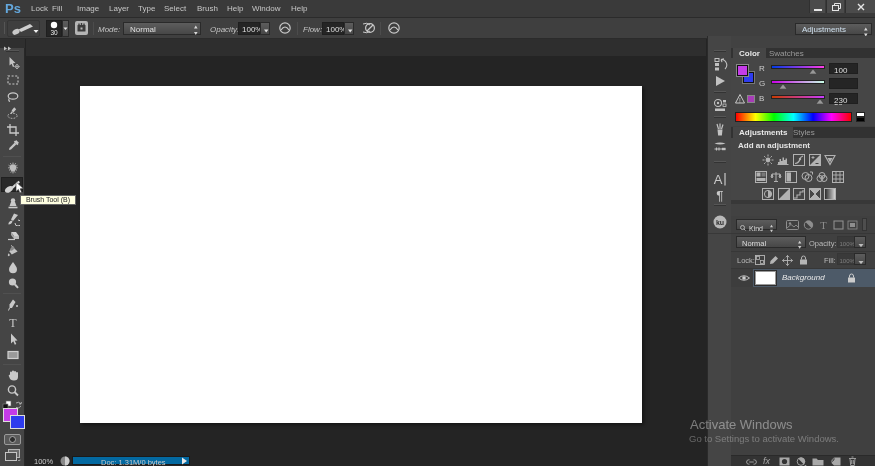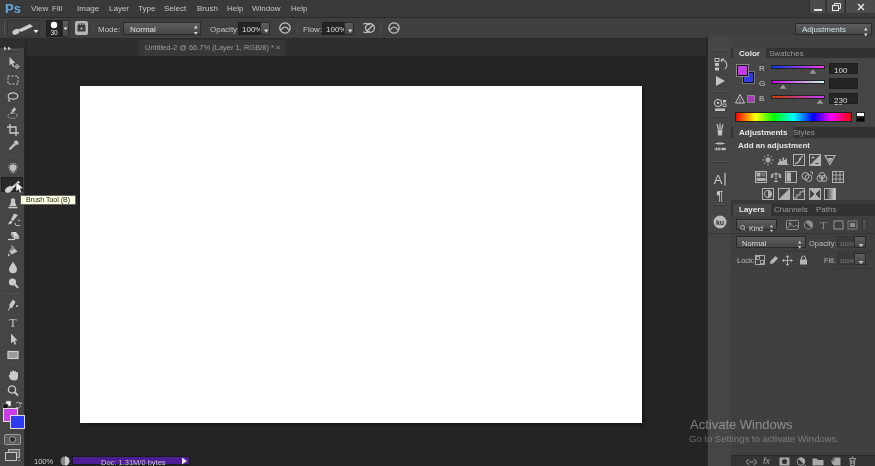--- a/index.html
+++ b/index.html
@@ -10,21 +10,21 @@
 
 #titlebar { position:absolute; left:0; top:0; width:875px; height:18px; background:#3a3a3a; border-bottom:1px solid #2b2b2b; }
 #pslogo { position:absolute; left:5px; top:1px; font-size:13px; font-weight:bold; color:#64a8dd; letter-spacing:0px; }
 .menuitem { position:absolute; top:4px; font-size:8px; color:#c6c6c6; }
 
 
 .winbtn { position:absolute; top:0; height:13px; background:#4b4b4b; border-left:1px solid #303030; color:#ddd; text-align:center; }
 
 
 #options { position:absolute; left:0; top:18px; width:875px; height:21px; background:#3f3f3f; border-bottom:1px solid #2b2b2b; }
-.optlabel { position:absolute; font-size:8px; color:#c4c4c4; top:7px; }
+.optlabel { position:absolute; font-size:8px; color:#c4c4c4; top:7px;font-style:italic; }
 .darkfield { position:absolute; background:#252525; border:1px solid #1f1f1f; color:#dfdfdf; font-size:8px; }
 .dropbtn { position:absolute; background:linear-gradient(#5d5d5d,#474747); border:1px solid #2a2a2a; }
 .vsep { position:absolute; top:4px; width:1px; height:13px; background:#333; border-right:1px solid #4c4c4c; }
 
 
 #toolcol { position:absolute; left:0; top:39px; width:25px; height:427px; background:#454545; border-right:1px solid #282828; }
 #toolhdr { position:absolute; left:0; top:0; width:25px; height:9px; background:#2f2f2f; color:#bbb; }
 .tool { position:absolute; left:0; width:25px; height:16px; display:flex; align-items:center; justify-content:center; }
 .tooldiv { position:absolute; left:3px; width:18px; height:1px; background:#373737; border-bottom:1px solid #505050; }
 
@@ -56,21 +56,21 @@
 
 
 #tooltip { position:absolute; left:20px; top:195px; width:56px; height:10px; background:#ffffe1; border:1px solid #646464; color:#222; font-size:7px; line-height:8px; text-align:center; z-index:30; }
 #cursor { position:absolute; left:15px; top:181px; z-index:31; }
 </style>
 </head>
 <body>
 
 <div id="titlebar">
   <div id="pslogo">Ps</div>
-  <div class="menuitem" style="left:31px">View</div>
+  <div class="menuitem" style="left:31px">Lock</div>
   <div class="menuitem" style="left:52px">Fill</div>
   <div class="menuitem" style="left:77px">Image</div>
   <div class="menuitem" style="left:109px">Layer</div>
   <div class="menuitem" style="left:138px">Type</div>
   <div class="menuitem" style="left:164px">Select</div>
   <div class="menuitem" style="left:197px">Brush</div>
   <div class="menuitem" style="left:227px">Help</div>
   <div class="menuitem" style="left:252px">Window</div>
   <div class="menuitem" style="left:291px">Help</div>
   <div class="winbtn" style="left:809px; width:16px;">
@@ -170,21 +170,20 @@
 
   <div class="dropbtn" style="left:795px;top:5px;width:77px;height:12px;">
     <span style="position:absolute;left:6px;top:1px;font-size:8px;color:#cfe0ee;">Adjustments</span>
     <svg width="77" height="12">
         <path d="M68 4.5 l3.6 0 l-1.8 -3 Z M68 7.5 l3.6 0 l-1.8 3 Z" fill="#d8d8d8"></path>
       </svg>
   </div>
 </div>
 
 <div id="tabbar">
-  <div class="doctab" style="left:113px;width:146px;background:#383838;color:#9b9b9b;">Untitled-2 @ 66.7% (Layer 1, RGB/8) * <span>×</span></div>
 </div>
 
 <div id="canvasarea">
   <div id="canvas"></div>
 </div>
 
 <div id="toolcol">
   <div id="toolhdr"><svg width="25" height="9">
         <path d="M4 2.5 l3 2 l-3 2 Z M8 2.5 l3 2 l-3 2 Z" fill="#c0c0c0"></path>
       </svg></div>
@@ -588,30 +587,20 @@
                 <stop offset="0" stop-color="#222"></stop>
                 <stop offset="1" stop-color="#ddd"></stop>
               </linearGradient>
             </defs>
             <rect x="0.5" y="0.5" width="11" height="11" fill="url(#gm)" stroke="#b2b2b2"></rect>
           </svg></div>
       </div>
   </div>
   <div class="abs" style="left:0;top:164px;width:144px;height:4px;background:#383838;"></div>
 
-  <div class="ptabrow" style="top:168px;height:12px;">
-    <div class="ptab active" style="left:2px;">Layers</div>
-    <div class="ptab" style="left:37px;">Channels</div>
-    <div class="ptab" style="left:79px;">Paths</div>
-    <svg class="pmenu" style="top:171px;" width="10" height="6">
-        <path d="M0 1.5 l3.4 0 l-1.7 2.6 Z" fill="#bbb"></path>
-        <rect x="5" y="0" width="5" height="6" fill="#5a5a5a"></rect>
-        <path d="M6 1.5 h3 M6 3 h3 M6 4.5 h3" stroke="#2e2e2e" stroke-width="0.8"></path>
-      </svg>
-  </div>
   <div class="abs" style="left:0;top:180px;width:144px;height:286px;background:#404040;">
 
     <div class="dropbtn" style="left:5px;top:3px;width:41px;height:11px;">
       <svg width="41" height="11">
         <circle cx="5.5" cy="4.5" r="2" fill="none" stroke="#bbb" stroke-width="0.9"></circle>
           <path d="M7 6 L8.5 7.5" stroke="#bbb" stroke-width="0.9"></path>
         <text x="12" y="7.5" font-size="7" fill="#ddd" font-family="Liberation Sans">Kind</text>
         <path d="M33 4.2 l3 0 l-1.5 -2.5 Z M33 6.8 l3 0 l-1.5 2.5 Z" fill="#ccc"></path>
       </svg>
     </div>
@@ -670,20 +659,33 @@
       </svg>
     <div class="abs" style="left:93px;top:40px;font-size:7.5px;color:#b9b9b9;">Fill:</div>
     <div class="darkfield" style="left:106px;top:37px;width:18px;height:12px;border-color:#363636;background:#3a3a3a;">
         <span style="position:absolute;left:1.5px;top:3.5px;color:#7e7e7e;font-size:6px;letter-spacing:0;">100%</span>
       </div>
     <div class="dropbtn" style="left:123px;top:37px;width:12px;height:12px;"><svg width="12" height="12">
           <path d="M3.5 5 l5 0 l-2.5 3.2 Z" fill="#bbb"></path>
         </svg></div>
     <div class="abs" style="left:0;top:52px;width:144px;height:1px;background:#373737;"></div>
 
+    <div class="abs" style="left:0;top:53px;width:144px;height:18px;background:#3d3d3d;">
+      <div class="abs" style="left:22px;top:0;width:122px;height:18px;background:#4d5a68;"></div>
+      <svg class="abs" style="left:7px;top:5px;" width="12" height="8">
+          <path d="M0.5 4 Q6 -0.5 11.5 4 Q6 8.5 0.5 4 Z" fill="none" stroke="#ccc" stroke-width="0.9"></path>
+          <circle cx="6" cy="4" r="1.8" fill="#ccc"></circle>
+        </svg>
+      <div class="abs" style="left:24px;top:2px;width:21px;height:14px;background:#fff;border:1px solid #999;outline:1px solid #2e2e2e;"></div>
+      <div class="abs" style="left:51px;top:4px;font-size:8px;font-style:italic;color:#e8e8e8;">Background</div>
+      <svg class="abs" style="left:116px;top:4px;" width="9" height="10">
+          <rect x="1" y="4.5" width="7" height="5" fill="#ccc"></rect>
+          <path d="M2.5 4.5 V3 a2 2 0 0 1 4 0 V4.5" fill="none" stroke="#ccc" stroke-width="1"></path>
+        </svg>
+    </div>
 
     <div class="abs" style="left:0;top:239px;width:144px;height:47px;background:#333333;border-top:1px solid #2a2a2a;">
       <svg class="abs" style="left:15px;top:3px;" width="11" height="6">
           <path d="M3.5 0.8 H2.8 A2.2 2.2 0 0 0 2.8 5.2 H3.5 M7.5 0.8 H8.2 A2.2 2.2 0 0 1 8.2 5.2 H7.5 M3.2 3 H7.8" stroke="#a8a8a8" fill="none" stroke-width="0.9"></path>
         </svg>
       <div class="abs" style="left:32px;top:0px;font-size:9px;font-style:italic;color:#a8a8a8;">fx</div>
       <svg class="abs" style="left:48px;top:1px;" width="11" height="9">
           <rect x="0.5" y="0.5" width="10" height="8" fill="#a8a8a8"></rect>
           <circle cx="5.5" cy="4.5" r="2.6" fill="#333"></circle>
         </svg>
@@ -706,21 +708,21 @@
     </div>
   </div>
 </div>
 
 <div id="statusbar">
   <span style="position:absolute;left:8px;top:2px;">100%</span>
   <svg style="position:absolute;left:34px;top:1px;" width="10" height="10">
       <circle cx="5" cy="5" r="4.5" fill="#888"></circle>
       <path d="M5 0.5 A4.5 4.5 0 0 1 5 9.5 Z" fill="#ccc"></path>
     </svg>
-  <div style="position:absolute;left:46px;top:1px;width:118px;height:9px;background:#4c1d95;border:1px solid #1a1a1a;">
+  <div style="position:absolute;left:46px;top:1px;width:118px;height:9px;background:#0369a1;border:1px solid #1a1a1a;">
     <span style="position:absolute;left:28px;top:0.5px;">Doc: 1.31M/0 bytes</span>
   </div>
   <svg style="position:absolute;left:155px;top:2px;" width="8" height="8">
       <path d="M1 0.5 l5 3.5 l-5 3.5 Z" fill="#e8e8e8"></path>
     </svg>
 </div>
 
 <div id="wm1">Activate Windows</div>
 <div id="wm2">Go to Settings to activate Windows.</div>
 

